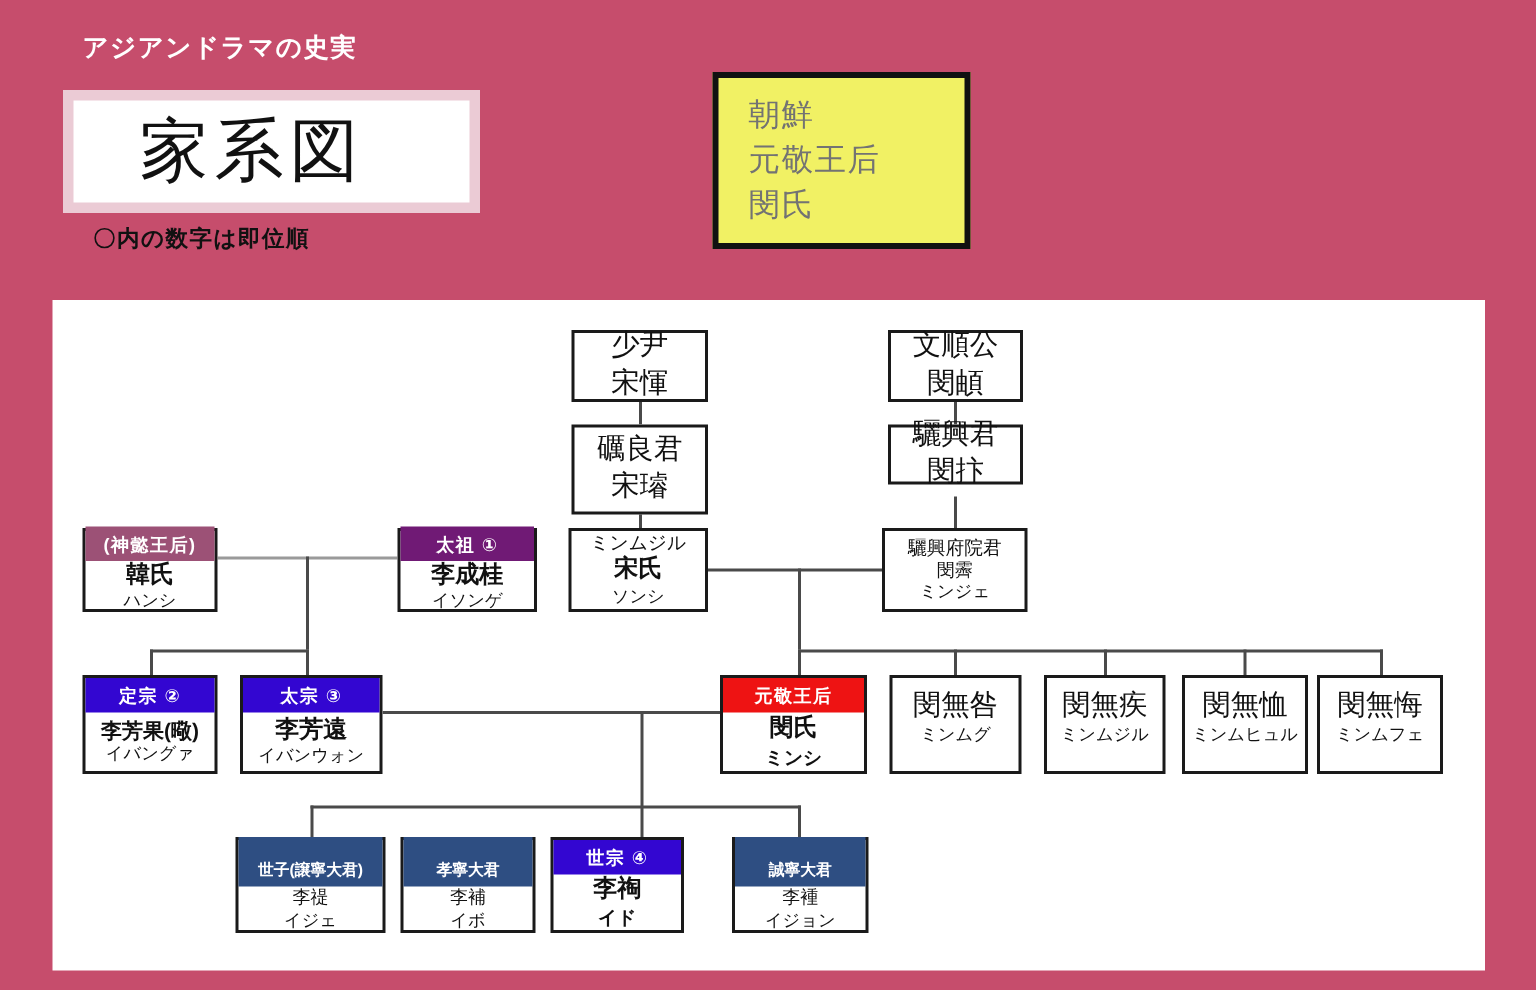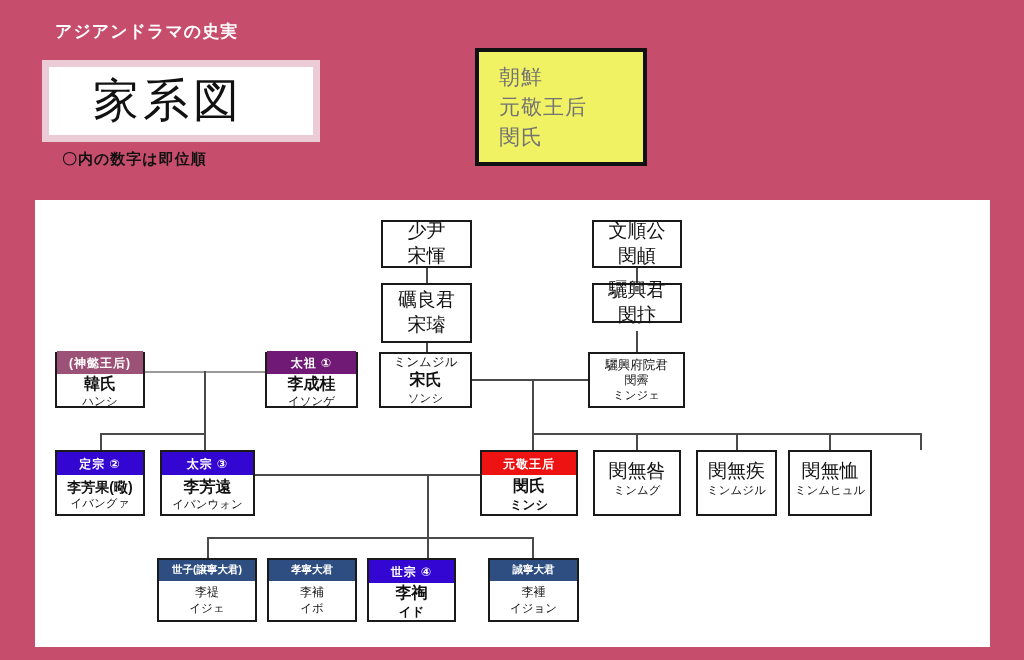--- a/index.html
+++ b/index.html
@@ -40,21 +40,21 @@
     position:absolute;box-sizing:border-box;
     background:#fff;border:2px solid #1A1A1A;
     display:flex;flex-direction:column;align-items:center;justify-content:center;
   }
   .node.low{justify-content:flex-end;padding-bottom:9px;}
   .node .hdr{
     width:100%;box-sizing:border-box;flex:0 0 auto;
     color:#fff;font-weight:bold;font-size:12px;text-align:center;
     padding:4px 0 2px 0;letter-spacing:1px;
   }
-  .node .hdr.small{font-size:10.5px;letter-spacing:0;padding:3px 0 4px 0;}
+  .node .hdr.small{font-size:10.5px;letter-spacing:0;padding:15px 0 4px 0;}
   .node .body{
     flex:1 1 auto;display:flex;flex-direction:column;
     align-items:center;justify-content:center;width:100%;
   }
   .row{color:#111;text-align:center;line-height:1.3;}
   .row.md{font-size:19px;}
   .row.sm{font-size:12.5px;}
   .row.name{font-size:16px;font-weight:bold;}
   .row.nameR{font-size:12px;}
   .row.nameSm{font-size:14px;font-weight:bold;}
@@ -186,20 +186,26 @@
           <div class="row md">閔無疾</div>
           <div class="row kana">ミンムジル</div>
         </div>
       </div>
       <div class="node low" style="left: 753px; top: 250px; width: 84px; height: 66px;">
         <div class="body">
           <div class="row md">閔無恤</div>
           <div class="row kana">ミンムヒュル</div>
         </div>
       </div>
+      <div class="node low" style="left: 843px; top: 250px; width: 84px; height: 66px;">
+        <div class="body">
+          <div class="row md">閔無悔</div>
+          <div class="row kana">ミンムフェ</div>
+        </div>
+      </div>
       <div class="node" style="left: 122px; top: 358px; width: 100px; height: 64px;">
         <div class="hdr small" style="background: rgb(46, 78, 130);">世子(譲寧大君)</div>
         <div class="body">
           <div class="row nameR">李禔</div>
           <div class="row kana">イジェ</div>
         </div>
       </div>
       <div class="node" style="left: 232px; top: 358px; width: 90px; height: 64px;">
         <div class="hdr small" style="background: rgb(46, 78, 130);">孝寧大君</div>
         <div class="body">

